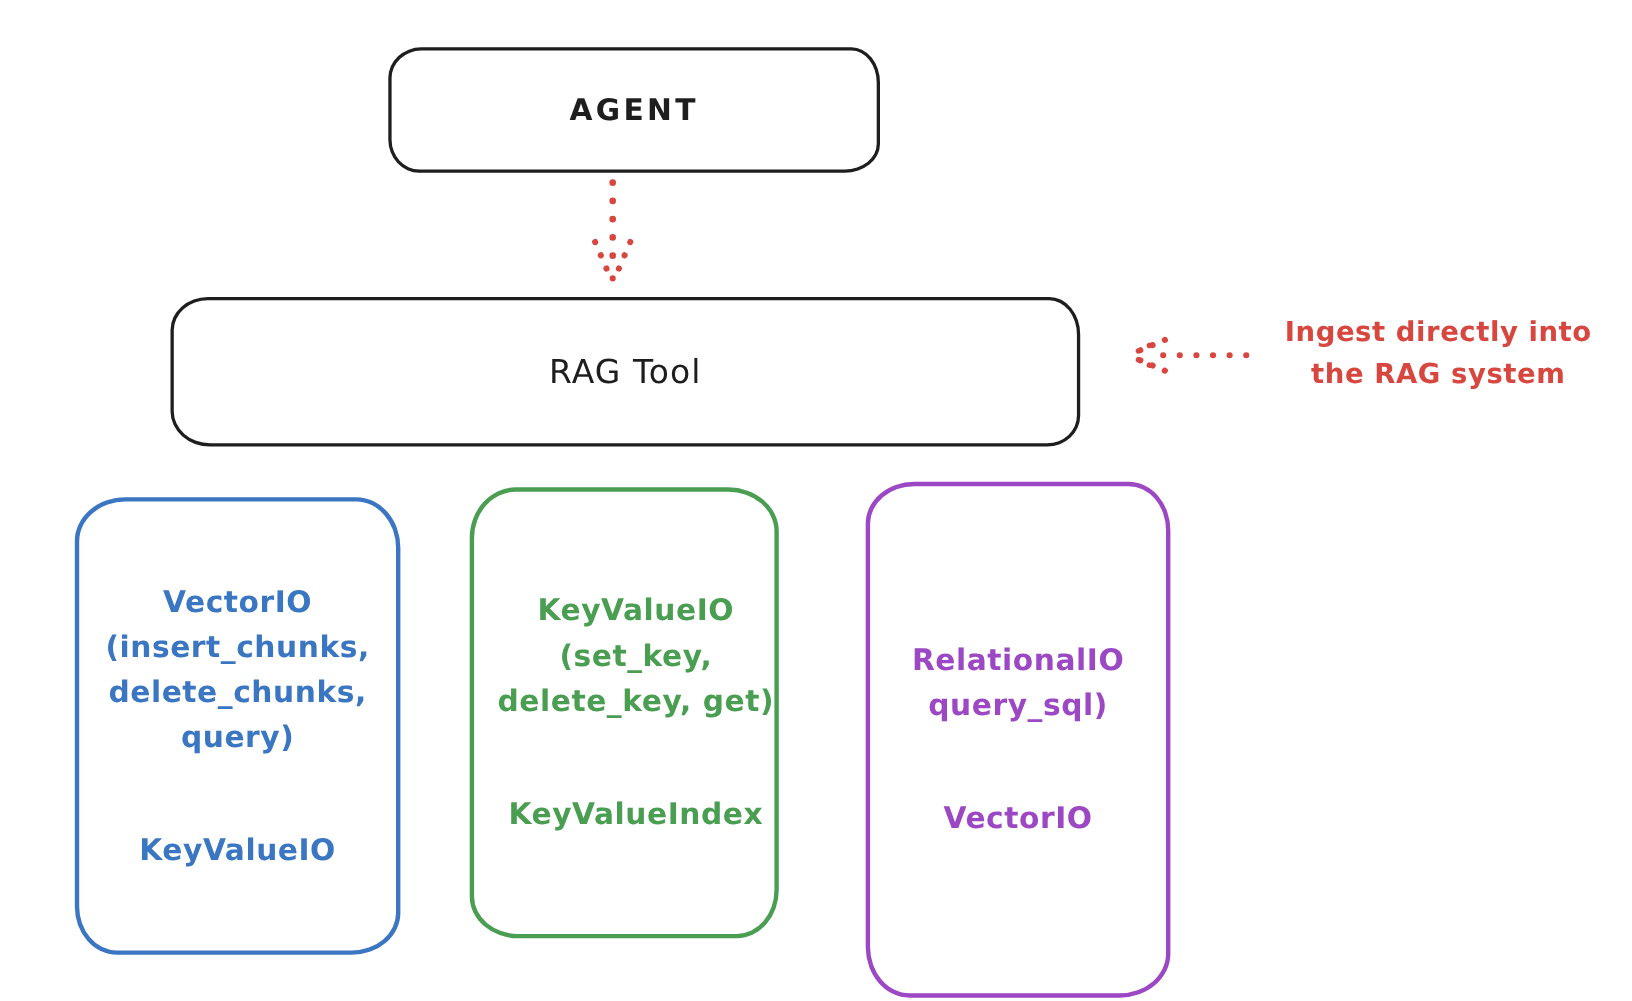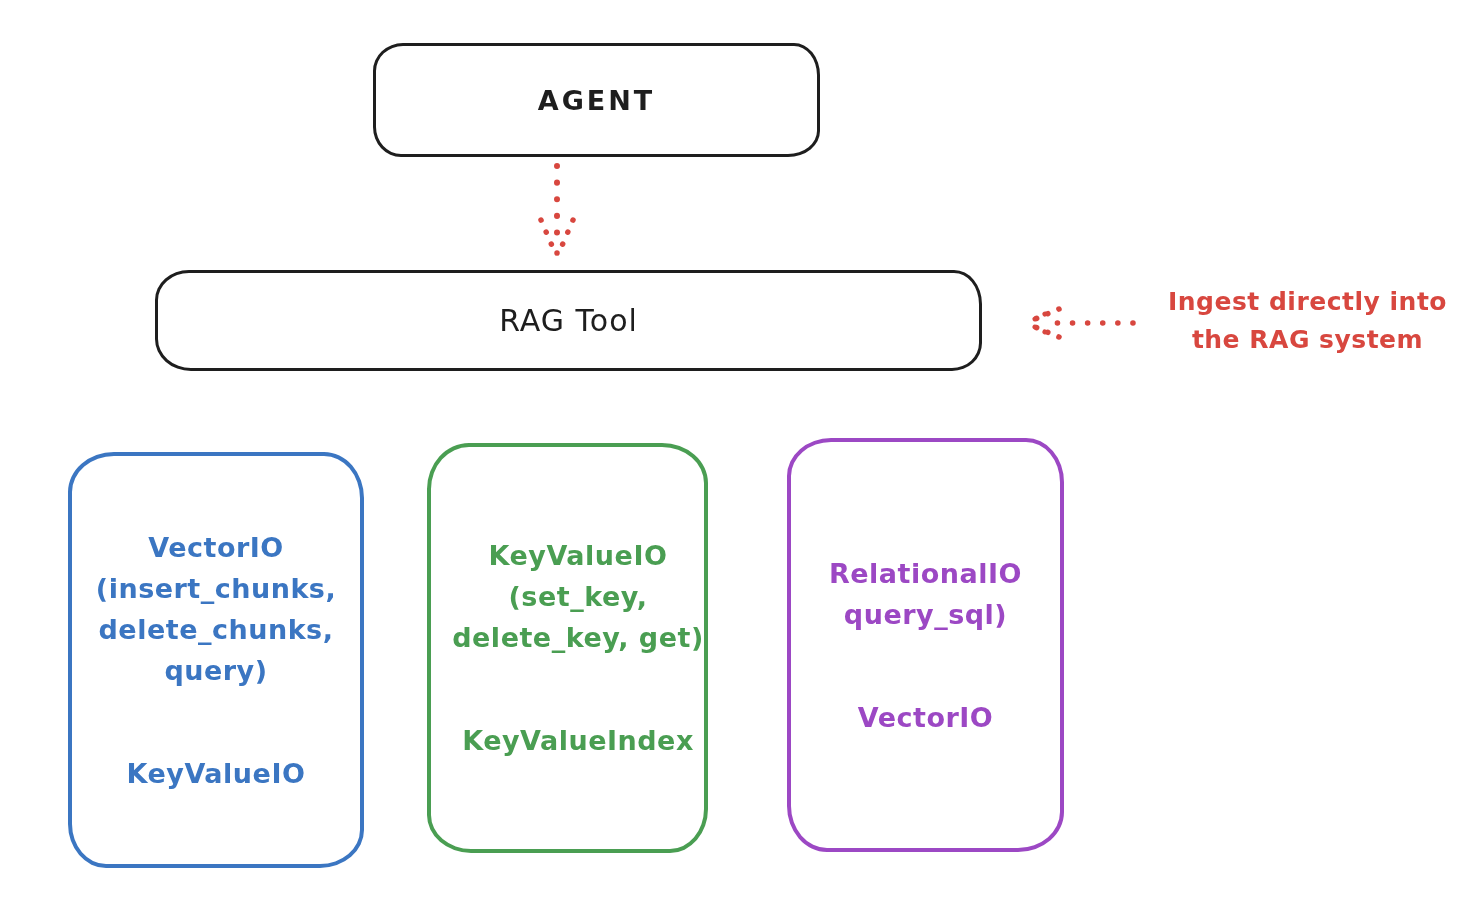--- a/index.html
+++ b/index.html
@@ -28,35 +28,35 @@
     align-items: center;
     justify-content: center;
     box-sizing: border-box;
   }
   .node-label {
     white-space: nowrap;
   }
 
   
   .agent-node {
-    left: 373px; top: 43px;
+    left: 353px; top: 43px;
     width: 447px; height: 114px;
     border-width: 3.5px;
     border-radius: 30px 26px 32px 28px / 28px 32px 26px 30px;
   }
   .agent-node .node-label {
     font-size: 27px;
     font-weight: bold;
     letter-spacing: 3px;
   }
 
   
   .ragtool-node {
     left: 155px; top: 270px;
-    width: 827px; height: 101px;
+    width: 827px; height: 136px;
     border-width: 3.5px;
     border-radius: 34px 28px 30px 36px / 30px 34px 28px 32px;
   }
   .ragtool-node .node-label {
     font-size: 30px;
     letter-spacing: 1px;
   }
 
   
   .arrow-down-svg {
@@ -111,21 +111,21 @@
     width: 296px; height: 416px;
     border-radius: 46px 40px 44px 38px / 40px 46px 38px 44px;
   }
   .keyvalueio-node {
     left: 427px; top: 443px;
     width: 281px; height: 410px;
     border-radius: 42px 46px 38px 44px / 46px 40px 44px 38px;
   }
   .relationalio-node {
     left: 787px; top: 438px;
-    width: 277px; height: 414px;
+    width: 277px; height: 469px;
     border-radius: 44px 38px 46px 40px / 38px 44px 40px 46px;
   }
 </style>
 </head>
 <body>
 
 <div class="canvas">
 
   <div class="node agent-node" style="border-color: rgb(30, 30, 30);">
     <span class="node-label">AGENT</span>

